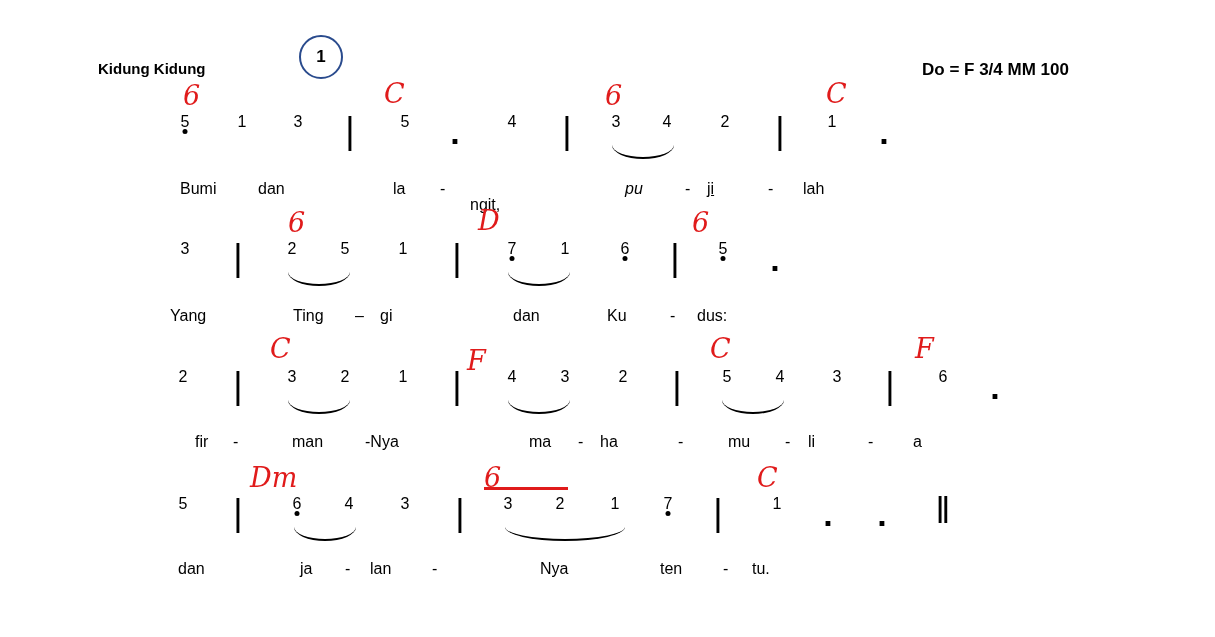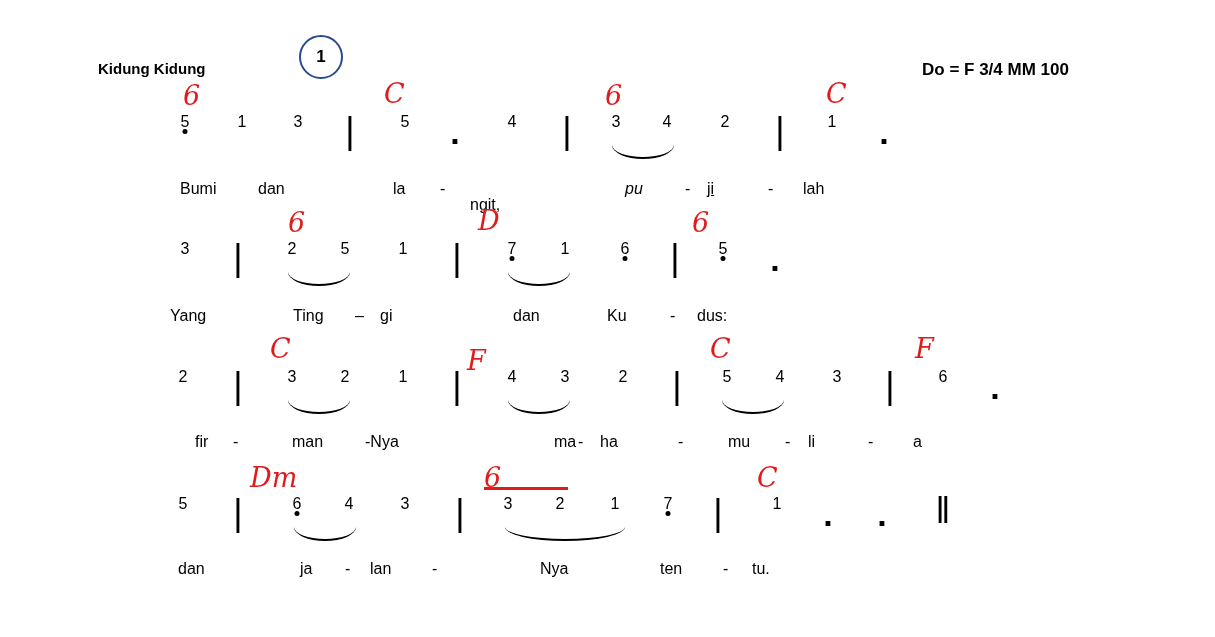--- a/index.html
+++ b/index.html
@@ -236,21 +236,21 @@
     <div class="tok dot" style="left:985px; top:368px; width:20px;">.</div>
 
     <div class="slur" style="left:288px; top:400px; width:62px;"></div>
     <div class="slur" style="left:508px; top:400px; width:62px;"></div>
     <div class="slur" style="left:722px; top:400px; width:62px;"></div>
 
     <div class="lyr" style="left:175px; top:433px;margin-left:20px;">fir</div>
     <div class="lyr" style="left:233px; top:433px;">-</div>
     <div class="lyr" style="left:292px; top:433px;">man</div>
     <div class="lyr" style="left:365px; top:433px;">-Nya</div>
-    <div class="lyr" style="left:554px; top:433px;text-align:center;">ma</div>
+    <div class="lyr" style="left:529px; top:433px;text-align:center;">ma</div>
     <div class="lyr" style="left:578px; top:433px;">-</div>
     <div class="lyr" style="left:600px; top:433px;">ha</div>
     <div class="lyr" style="left:678px; top:433px;">-</div>
     <div class="lyr" style="left:728px; top:433px;">mu</div>
     <div class="lyr" style="left:785px; top:433px;">-</div>
     <div class="lyr" style="left:808px; top:433px;">li</div>
     <div class="lyr" style="left:868px; top:433px;">-</div>
     <div class="lyr" style="left:913px; top:433px;">a</div>
   </div>
 

